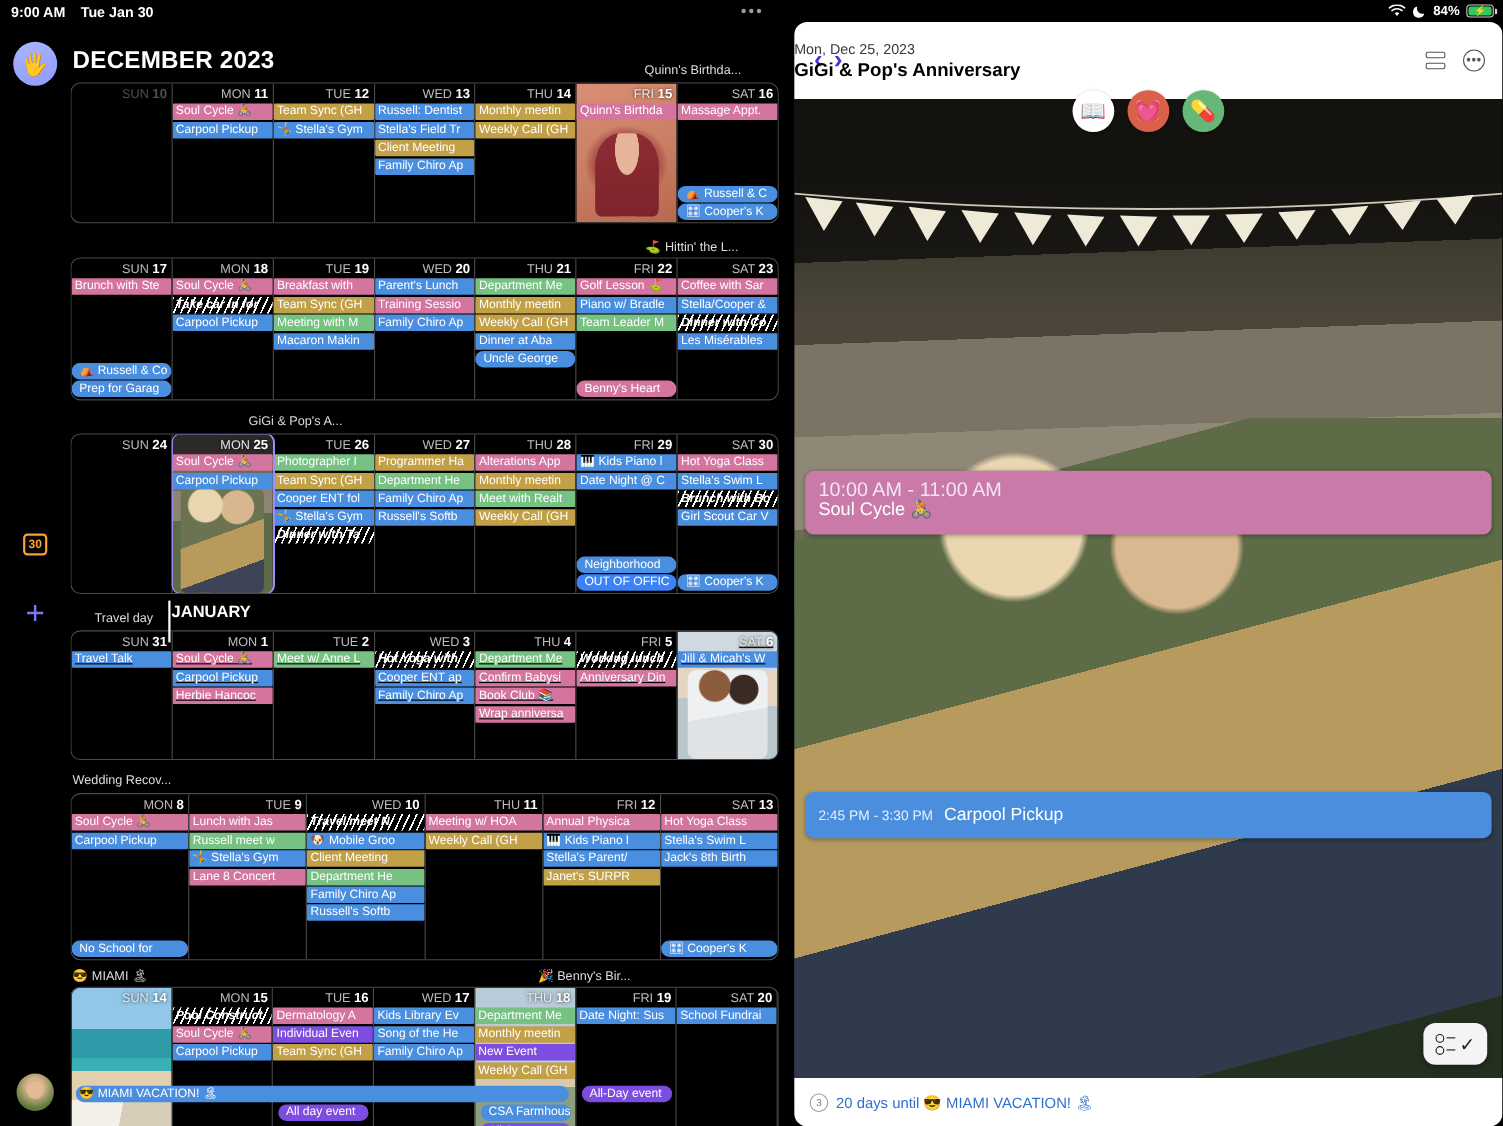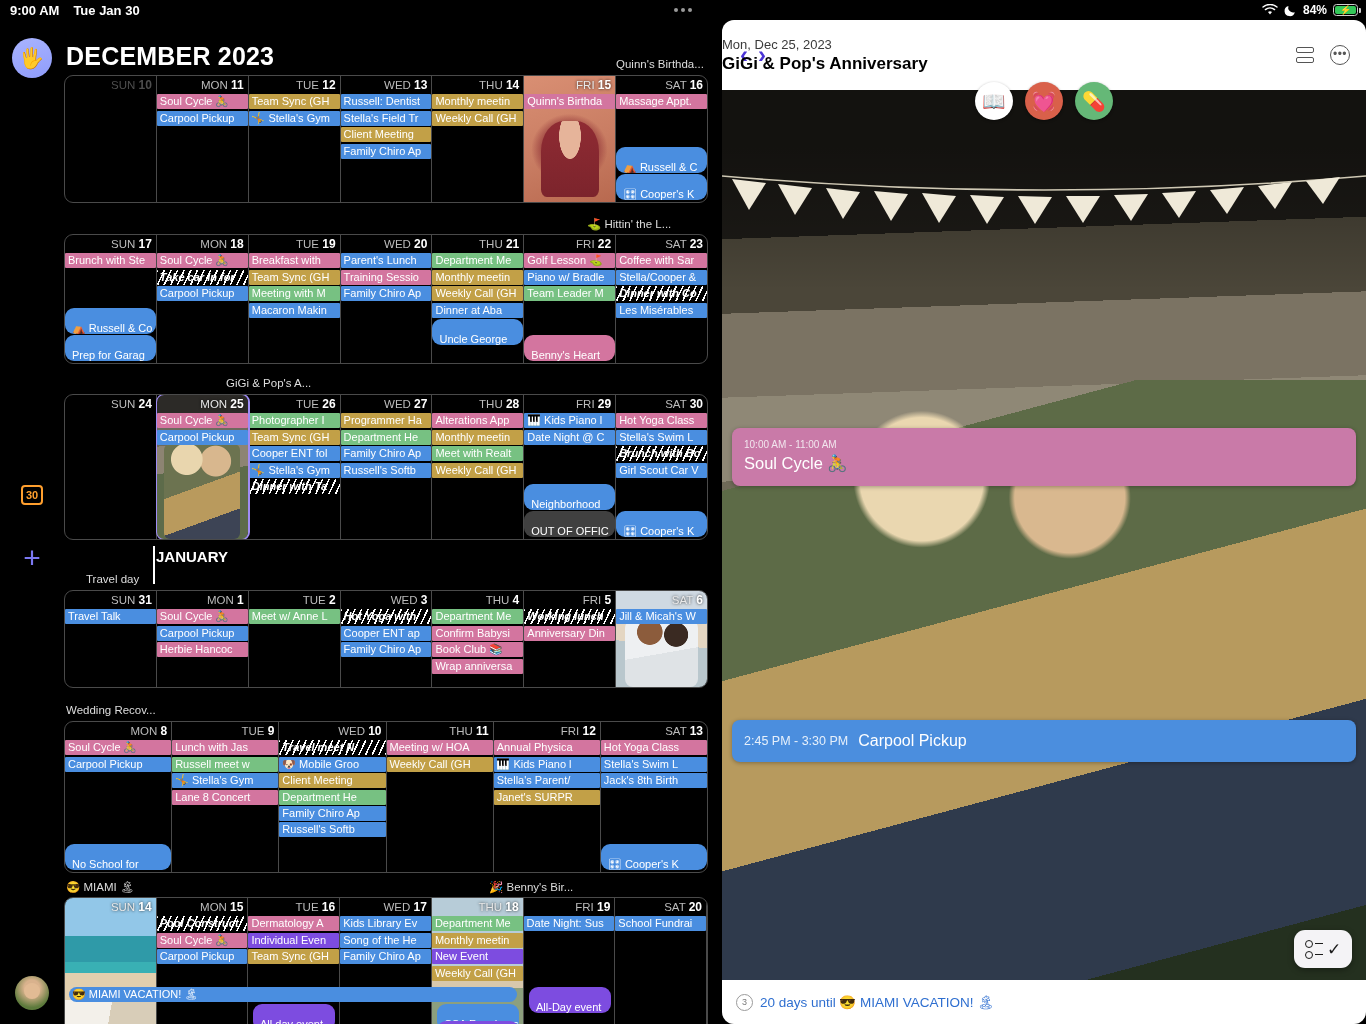--- a/index.html
+++ b/index.html
@@ -48,21 +48,21 @@
     overflow:hidden;
   }
   .rail-avatar::after{
     content:""; position:absolute; left:9px; top:7px; width:16px; height:16px; border-radius:50%;
     background:#e2bb94;
   }
 
   
   .calpane { position:absolute; left:64px; top:20px; width:644px; height:1004px; overflow:hidden; background:#000;}
   .monthtitle {
-    position:absolute; left:2px; top:22px; font-size:25px; font-weight:800; color:#fff;
+    position:absolute; left:2px; top:22px; font-size:22px; font-weight:800; color:#fff;
     letter-spacing:.2px; z-index:12; text-shadow:0 0 6px #000,0 0 6px #000;
   }
   .jantitle {
     position:absolute; left:92px; top:528px; font-size:15px; font-weight:700; color:#fff; z-index:12;
   }
   .jandiv { position:absolute; left:89px; top:526px; width:2px; height:38px; background:#fff; z-index:12;}
 
   .weekrow { position:absolute; left:0; width:644px; }
   .overlabel {
     position:absolute; font-size:11.5px; color:#ddd; white-space:nowrap;
@@ -86,23 +86,23 @@
   }
   .ev.pink   { background:#d3759f; }
   .ev.blue   { background:#4a8ee0; }
   .ev.gold   { background:#c2a047; }
   .ev.green  { background:#77c182; }
   .ev.purple { background:#7d4ce0; }
   .ev.strike {
     background: repeating-linear-gradient(115deg,#ffffff 0 1.5px,#000 1.5px 6px);
     color:#fff; font-style:italic; font-weight:700;
   }
-  .ev.pill { border-radius:9px; padding:13px 7px; }
+  .ev.pill { border-radius:9px; padding:0 7px; }
   .ev.pill.blue { background:#4a8ee0; }
-  .ev.pill.green{ background:#404040; }
+  .ev.pill.green{ background:#3b82f6; }
   .ev.pill.pink { background:#d3759f; }
   .ev.pill.purple { background:#7d4ce0; }
   .ev.dimtext { color:#cfcfcf; }
   .ev.banner { border-radius:9px; }
   .evbottom { position:absolute; left:0; right:0; bottom:2px; }
 
   
   .photocell::before {
     content:""; position:absolute; inset:0; z-index:0;
   }
@@ -197,21 +197,21 @@
       radial-gradient(circle at 31% 16%, #ead7b0 0 9%, transparent 10%),
       radial-gradient(circle at 54% 19%, #d9b88f 0 9%, transparent 10%),
       linear-gradient(165deg, transparent 0 14%, #5d6b47 14% 38%, #b79a5e 38% 62%, #2f3a4c 62% 88%, #24301f 88%);
   }
   .evcard {
     position:absolute; left:10px; width:624px; border-radius:8px; color:#fff;
     padding:9px 12px; z-index:8; box-shadow:0 1px 4px rgba(0,0,0,.3);
   }
   .evcard.pink { background:#c97aa8; top:338px; height:58px; }
   .evcard.blue { background:#4b8ede; top:630px; height:42px; display:flex; align-items:center; gap:10px;}
-  .evcard .time { font-size:10px; color:#f2e6ee; line-height:16px; }
+  .evcard .time { font-size:18px; color:#f2e6ee; line-height:16px; }
   .evcard .name { font-size:16.5px; font-weight:500; line-height:20px;}
   .evcard.blue .time { font-size:12.5px; color:#e6f0fb;}
   .evcard.blue .name { font-size:16px; }
 
   .det-footer {
     position:absolute; bottom:0; left:0; width:644px; height:44px; background:#fff;
     display:flex; align-items:center; padding-left:14px; gap:7px; z-index:9;
   }
   .ftr-ic { width:17px; height:17px; border:1.5px solid #9a9a9a; border-radius:50%;
             font-size:9px; color:#7a7a7a; text-align:center; line-height:14px;}
@@ -266,21 +266,21 @@
     <div class="rail-plus">+</div>
     <div class="rail-avatar"></div>
   </div>
 
   <div class="calpane">
     <div class="monthtitle">DECEMBER 2023</div>
     <div class="jandiv"></div>
     <div class="jantitle">JANUARY</div>
     <div id="weeks">
         <div class="weekrow" style="top: 55px; height: 128px;">
-          <div class="overlabel" style="left: 522px; margin-left: 30px;">Quinn's Birthda...</div>
+          <div class="overlabel" style="left: 522px;">Quinn's Birthda...</div>
           <div class="weekbox">
             <div class="daycell">
               <div class="dnum dim">SUN <b>10</b></div>
             </div>
             <div class="daycell">
               <div class="dnum">MON <b>11</b></div>
               <div class="ev pink">Soul Cycle 🚴</div>
               <div class="ev blue">Carpool Pickup</div>
             </div>
             <div class="daycell">
@@ -417,21 +417,21 @@
               <div class="ev pink">Hot Yoga Class</div>
               <div class="ev blue">Stella's Swim L</div>
               <div class="ev strike">Brunch with Bo</div>
               <div class="ev blue">Girl Scout Car V</div>
               <div class="evbottom">
                 <div class="ev blue pill">🎛 Cooper's K</div>
               </div>
             </div>
           </div>
         </div>
-        <div class="weekrow" style="top: 570px; height: 98px;">
+        <div class="weekrow" style="top: 553px; height: 118px; text-decoration: underline;">
           <div class="overlabel" style="left: 22px;">Travel day</div>
           <div class="weekbox">
             <div class="daycell">
               <div class="dnum">SUN <b>31</b></div>
               <div class="ev blue">Travel Talk</div>
             </div>
             <div class="daycell">
               <div class="dnum">MON <b>1</b></div>
               <div class="ev pink">Soul Cycle 🚴</div>
               <div class="ev blue">Carpool Pickup</div>

